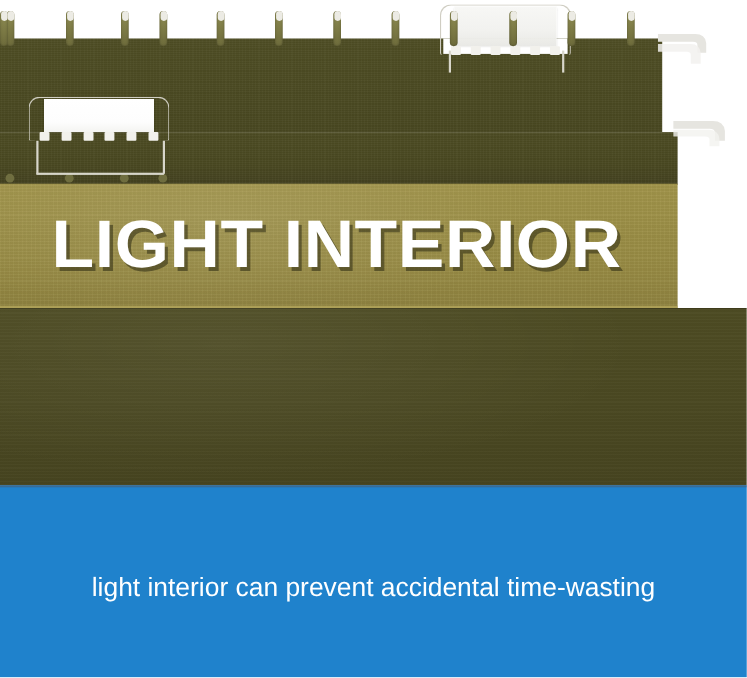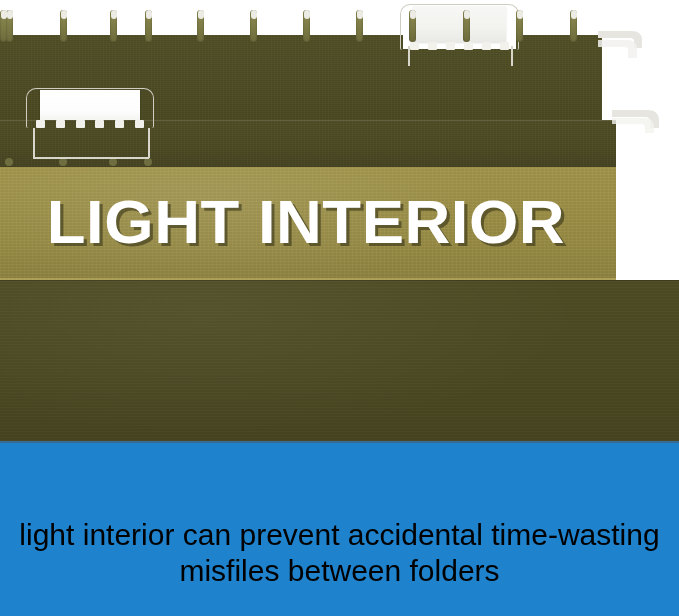--- a/index.html
+++ b/index.html
@@ -283,23 +283,23 @@
     user-select: none;
   }
   #banner-sub {
     position: absolute;
     left: 16px;
     top: 76px;
     width: 647px;
     text-align: center;
     font-family: "Liberation Sans", sans-serif;
     font-weight: normal;
-    font-size: 30px;
+    font-size: 24px;
     line-height: 36px;
-    color: #000000;
+    color: #ffffff;
     user-select: none;
   }
   #banner-sub .line { display: block; }
 </style>
 </head>
 <body>
 
 <div id="stage">
 
   <div id="photo">
@@ -396,17 +396,16 @@
       <div class="lower-olive-topline"></div>
       <div class="sheen"></div>
     </div>
 
   </div>
 
   <div id="banner" style="background: rgb(31, 130, 204);">
     <div id="banner-topline"></div>
     <div id="banner-sub">
       <span class="line">light interior can prevent accidental time-wasting</span>
-      <span class="line">misfiles between folders</span>
     </div>
   </div>
 
 </div>
 
 </body></html>

